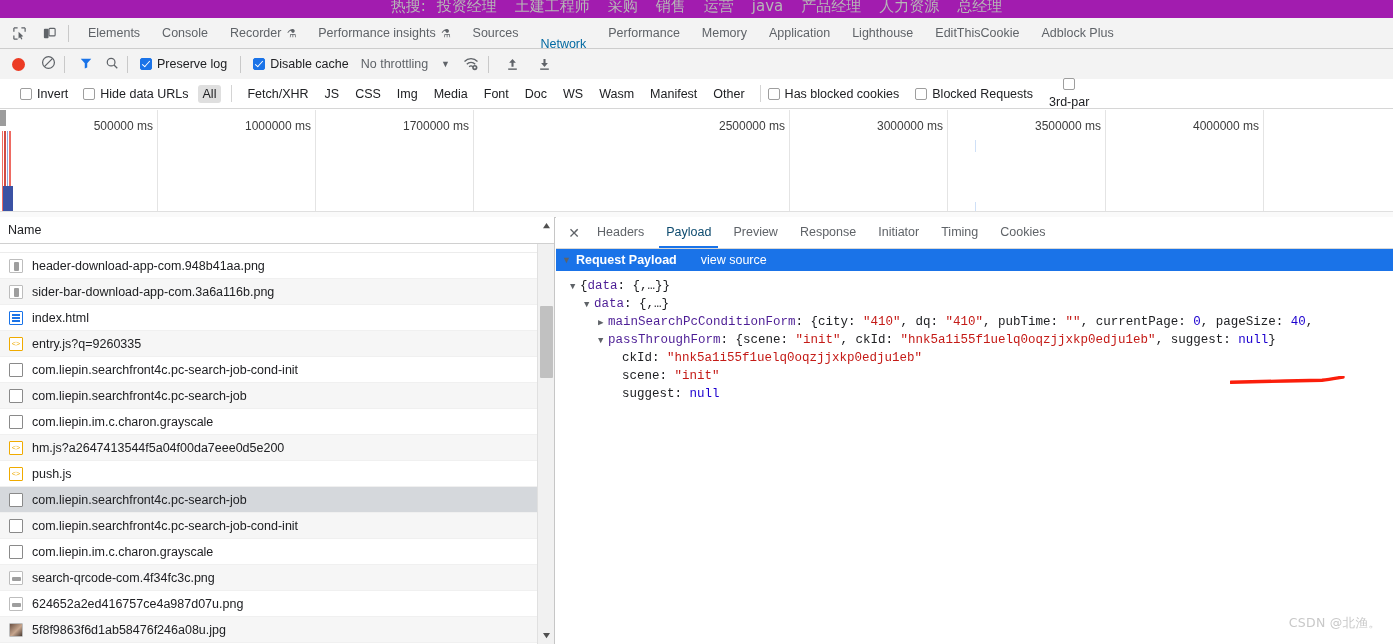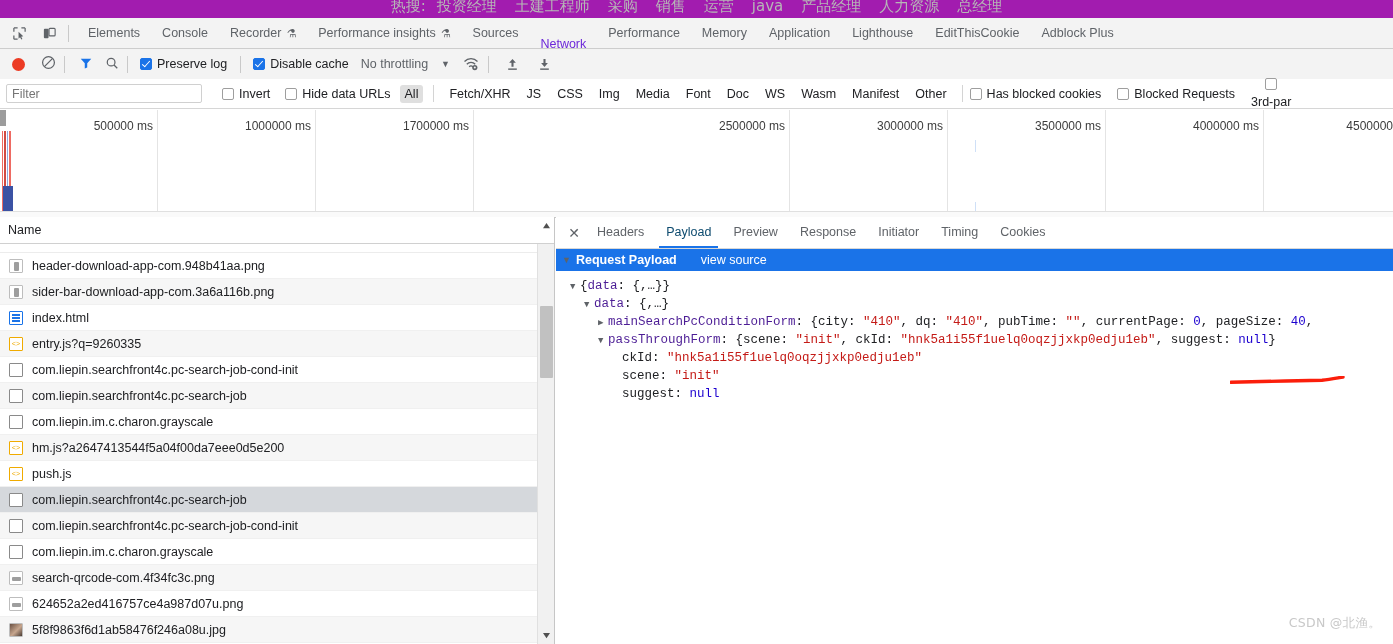--- a/index.html
+++ b/index.html
@@ -33,21 +33,21 @@
   }
   .dt-icnbtn{
     width:22px;height:22px;margin-left:8px;position:relative;
     display:flex;align-items:center;justify-content:center;cursor:pointer;
   }
   .dt-sep{width:1px;height:17px;background:#c9c9c9;margin:0 8px;}
   .dt-tab{
     height:31px;line-height:31px;padding:0 11px;color:#5f6368;
     font-size:12.5px;white-space:nowrap;cursor:pointer;position:relative;
   }
-  .dt-tab.sel{color:#6d28d9;margin-top:23px;}
+  .dt-tab.sel{color:#0369a1;margin-top:23px;}
   .dt-tab.sel:after{
     content:"";position:absolute;left:3px;right:3px;bottom:0;height:2px;background:#1a73e8;
   }
   .warn-tri{display:inline-block;margin-left:5px;color:#5f6368;font-size:11px;}
 
   
   .nt-row1{
     position:absolute;left:0;top:49px;width:1393px;height:30px;
     background:#f3f3f3;display:flex;align-items:center;box-sizing:border-box;
   }
@@ -284,21 +284,20 @@
     </div>
     <div class="dt-icnbtn" style="margin-left:10px;">
       <svg width="15" height="15" viewBox="0 0 16 16">
           <path d="M8 10.6L4.4 6.4h2.5V2.1h2.2v4.3h2.5z" fill="#5f6368"></path>
           <rect x="3.4" y="12.2" width="9.2" height="1.5" fill="#5f6368"></rect>
         </svg>
     </div>
   </div>
 
   <div class="nt-row2">
-    <input class="filter-input" placeholder="Filter" style="">
     <div style="width:20px"></div>
     <label class="cb-wrap">
       <i class="cbx"></i>
       <span>Invert</span>
     </label>
     <label class="cb-wrap" style="margin-left:15px;">
       <i class="cbx"></i>
       <span>Hide data URLs</span>
     </label>
     <div class="rtype sel" style="margin-left:9px;"><span>All</span></div>
@@ -345,23 +344,20 @@
       </div>
     <div class="ov-tick" style="left:790px;width:158px;">
         <span>3000000 ms</span>
       </div>
     <div class="ov-tick" style="left:948px;width:158px;">
         <span>3500000 ms</span>
       </div>
     <div class="ov-tick" style="left:1106px;width:158px;">
         <span>4000000 ms</span>
       </div>
-    <div class="ov-tick" style="left:1264px;width:129px;border-right:none;">
-        <span style="right:0;">4500000</span>
-      </div>
 
     <div class="ov-bar" style="left:2px;top:21px;width:1px;height:80px;background:#ee6a62;"></div>
     <div class="ov-bar" style="left:4px;top:21px;width:2px;height:80px;background:#d14b43;"></div>
     <div class="ov-bar" style="left:7px;top:21px;width:1px;height:80px;background:#8fa5de;"></div>
     <div class="ov-bar" style="left:9px;top:21px;width:2px;height:80px;background:#ee6a62;"></div>
     <div class="ov-bar" style="left:3px;top:76px;width:10px;height:26px;background:#3b52a4;"></div>
     <div class="ov-bar" style="left:975px;top:30px;width:1px;height:12px;background:#cfe0f7;"></div>
     <div class="ov-bar" style="left:975px;top:92px;width:1px;height:10px;background:#cfe0f7;"></div>
     <div class="ov-bottom"></div>
   </div>

